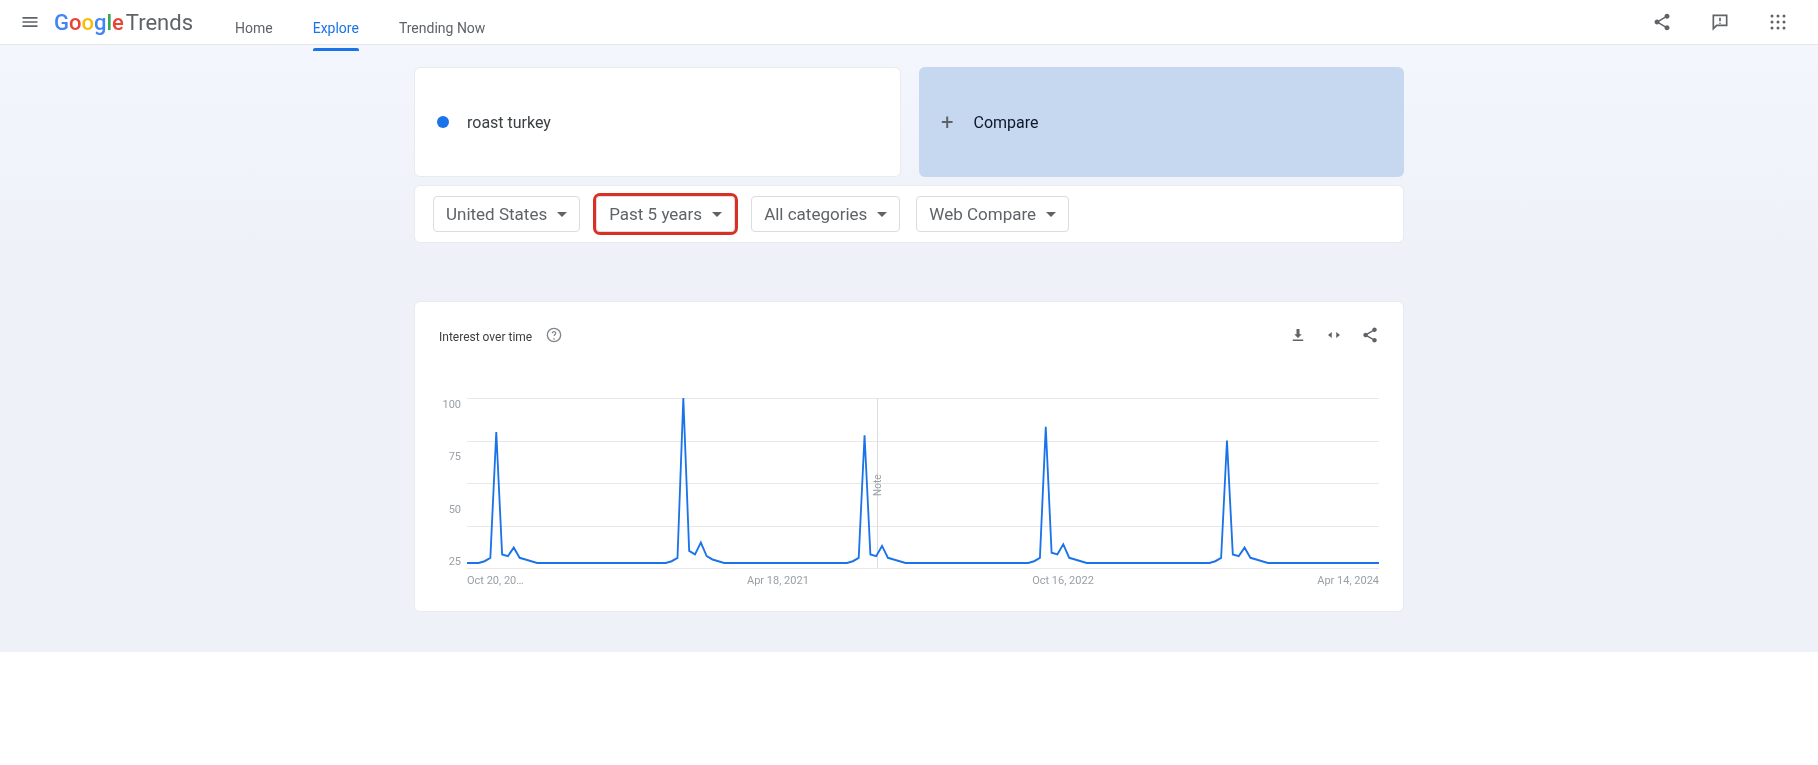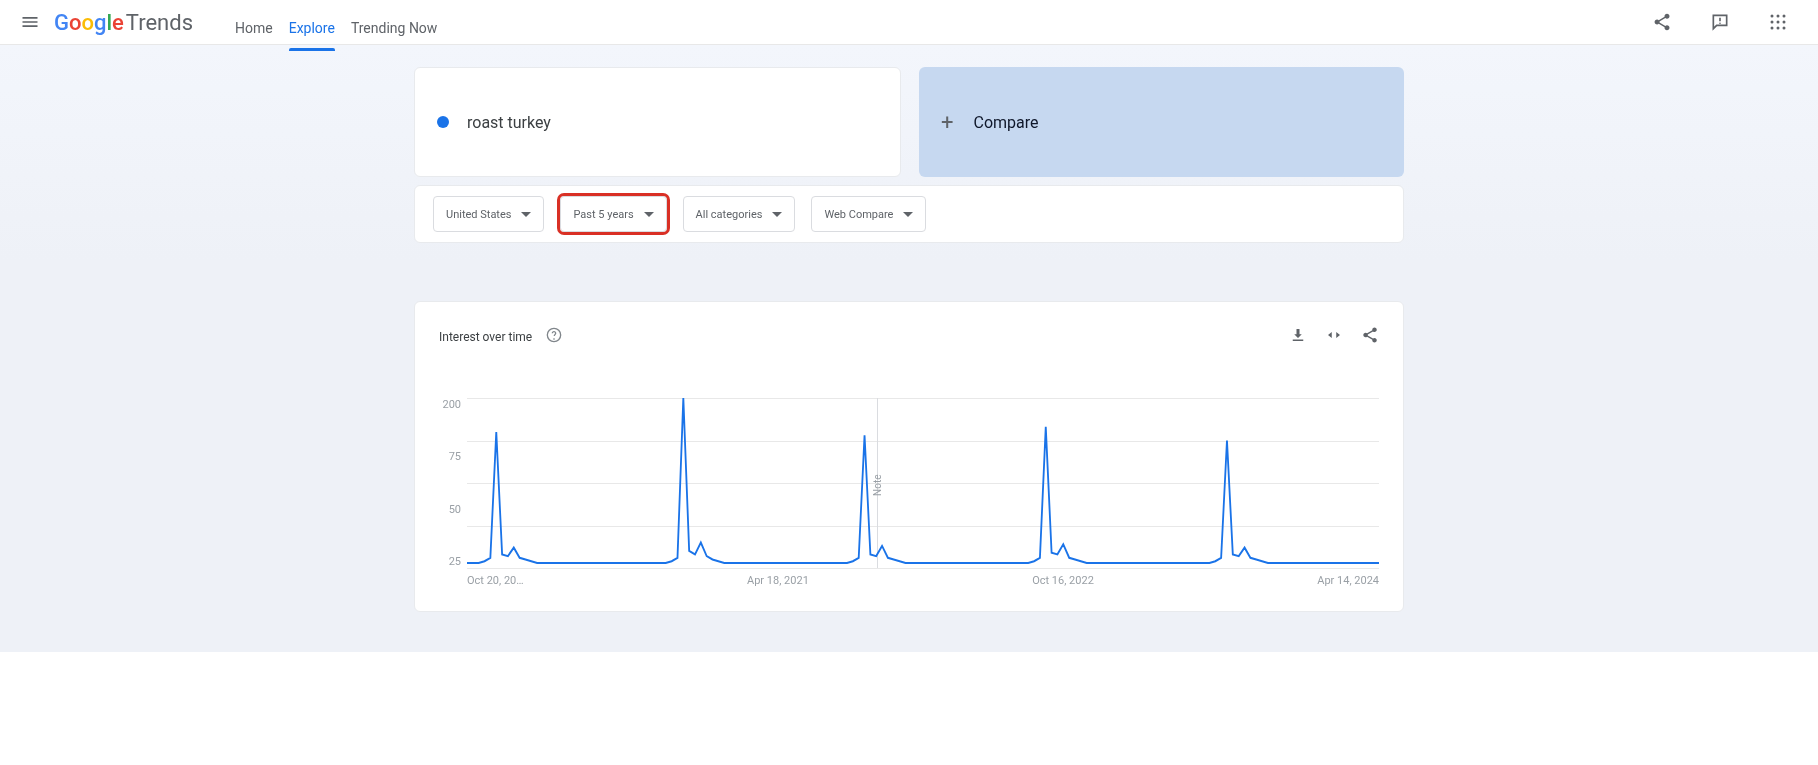--- a/index.html
+++ b/index.html
@@ -35,21 +35,21 @@
   .logo-g { color: #4285f4; font-size: 22px; font-weight: 500; }
   .logo-o1 { color: #ea4335; font-size: 22px; font-weight: 500; }
   .logo-o2 { color: #fbbc05; font-size: 22px; font-weight: 500; }
   .logo-g2 { color: #4285f4; font-size: 22px; font-weight: 500; }
   .logo-l { color: #34a853; font-size: 22px; font-weight: 500; }
   .logo-e { color: #ea4335; font-size: 22px; font-weight: 500; }
   .logo-trends { color: #5f6368; font-size: 22px; font-weight: 400; margin-left: 2px; }
 
   .nav {
     display: flex;
-    gap: 16px;
+    gap: 40px;
     height: 100%;
     align-items: center;
     margin-top: 12px;
   }
   .nav-item {
     color: #5f6368;
     font-size: 14px;
     height: 100%;
     display: flex;
     align-items: center;
@@ -151,21 +151,21 @@
     padding: 0 18px;
   }
   .filter-pill {
     border: 1px solid #dadce0;
     border-radius: 4px;
     height: 30px;
     padding: 17px 12px;
     display: flex;
     align-items: center;
     gap: 10px;
-    font-size: 11px;
+    font-size: 17px;
     color: #5f6368;
     cursor: pointer;
     background: #fff;
   }
   .filter-pill.highlighted {
     outline: 3px solid #d93025;
     outline-offset: 0;
   }
   .caret {
     width: 0;
@@ -381,21 +381,21 @@
           <div class="chart-action-icon">
             <svg width="18" height="18" viewBox="0 0 24 24">
                 <path fill="currentColor" d="M18 16c-.8 0-1.5.3-2 .8l-7-4.1c0-.2.1-.5.1-.7s0-.5-.1-.7l7-4.1c.5.5 1.2.8 2 .8 1.7 0 3-1.3 3-3s-1.3-3-3-3-3 1.3-3 3c0 .2 0 .5.1.7l-7 4.1c-.5-.5-1.2-.8-2-.8-1.7 0-3 1.3-3 3s1.3 3 3 3c.8 0 1.5-.3 2-.8l7 4.1c0 .2-.1.5-.1.7 0 1.7 1.3 3 3 3s3-1.3 3-3-1.3-3-3-3z"></path>
               </svg>
           </div>
         </div>
       </div>
 
       <div class="chart-body">
         <div class="y-axis">
-          <div>200</div>
+          <div>100</div>
           <div>75</div>
           <div>50</div>
           <div>25</div>
         </div>
         <div class="plot-area">
           <div class="gridline" style="top:0%"></div>
           <div class="gridline" style="top:25%"></div>
           <div class="gridline" style="top:50%"></div>
           <div class="gridline" style="top:75%"></div>
           <div class="gridline" style="top:100%"></div>

